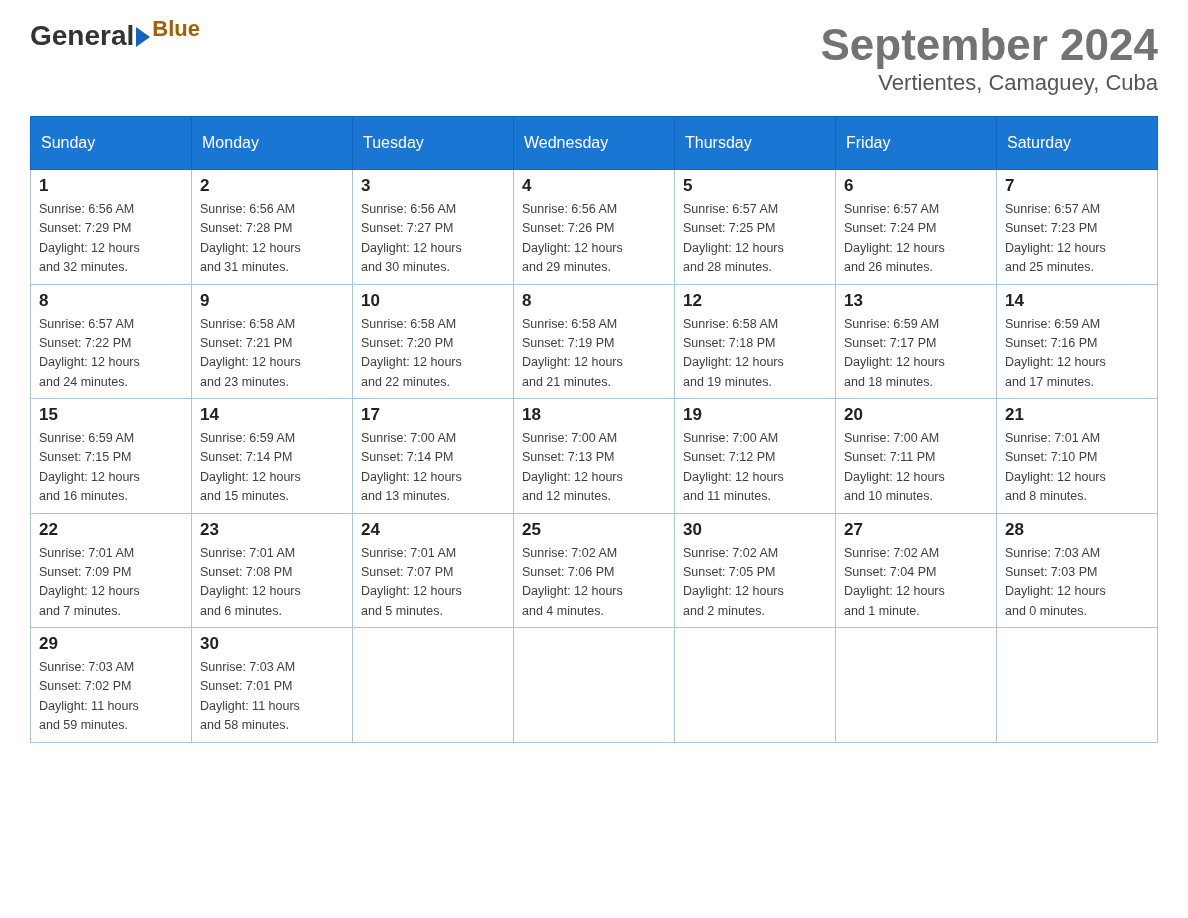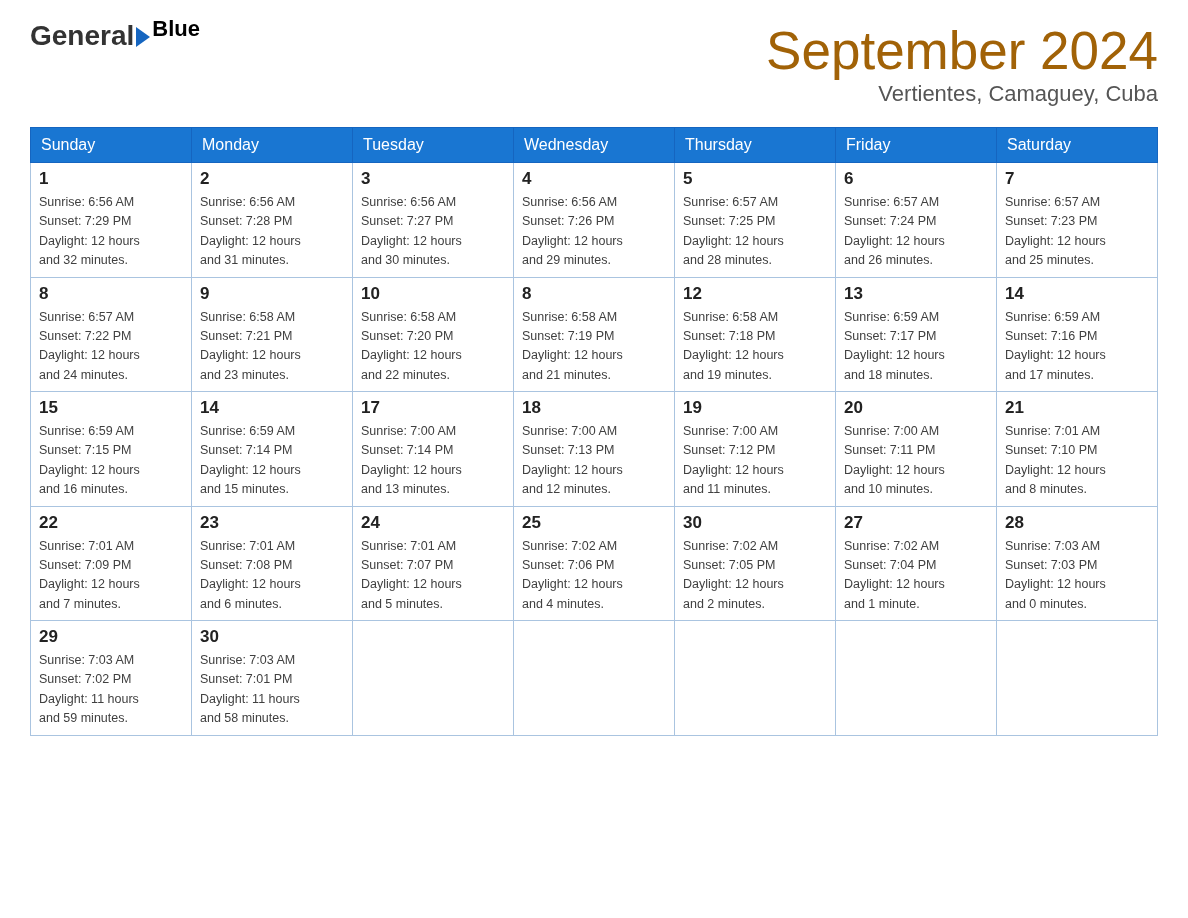--- a/index.html
+++ b/index.html
@@ -28,55 +28,55 @@
       border-left: 14px solid #1565c0;
       border-top: 10px solid transparent;
       border-bottom: 10px solid transparent;
       display: inline-block;
       margin-left: 2px;
       margin-bottom: -2px;
     }
     .logo-second-line {
       font-size: 22px;
       font-weight: bold;
-      color: #000000;
+      color: #a16207;
       margin-top: -4px;
       margin-left: 2px;
     }
     .logo-container {
       display: flex;
       flex-direction: row;
     }
     .logo-top-row {
       display: flex;
       align-items: center;
     }
     .title-area {
       text-align: right;
     }
     .month-title {
-      font-size: 53px;
-      font-weight: normal;
-      color: #a16207;
+      font-size: 44px;
+      font-weight: bold;
+      color: #737373;
     }
     .location-subtitle {
       font-size: 22px;
       color: #555;
     }
     .calendar-table {
       width: 100%;
       border-collapse: collapse;
       border: 1px solid #1565c0;
     }
     .calendar-table th {
       background-color: #1976d2;
       color: #fff;
       font-size: 16px;
       font-weight: normal;
-      padding: 8px 10px;
+      padding: 17px 10px;
       text-align: left;
       border: 1px solid #1565c0;
     }
     .calendar-table td {
       vertical-align: top;
       border: 1px solid #aac4e0;
       padding: 6px 8px;
       width: calc(100% / 7);
       min-height: 90px;
     }

